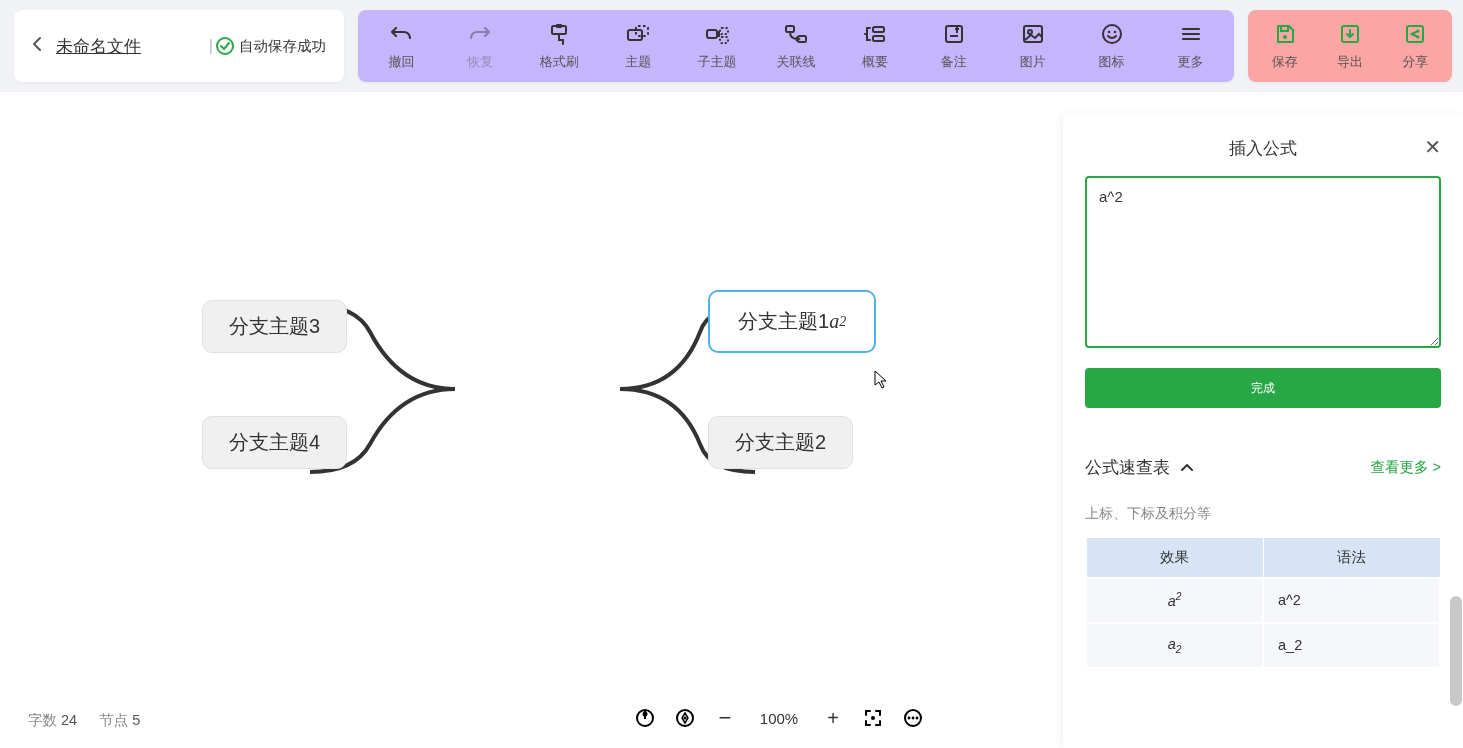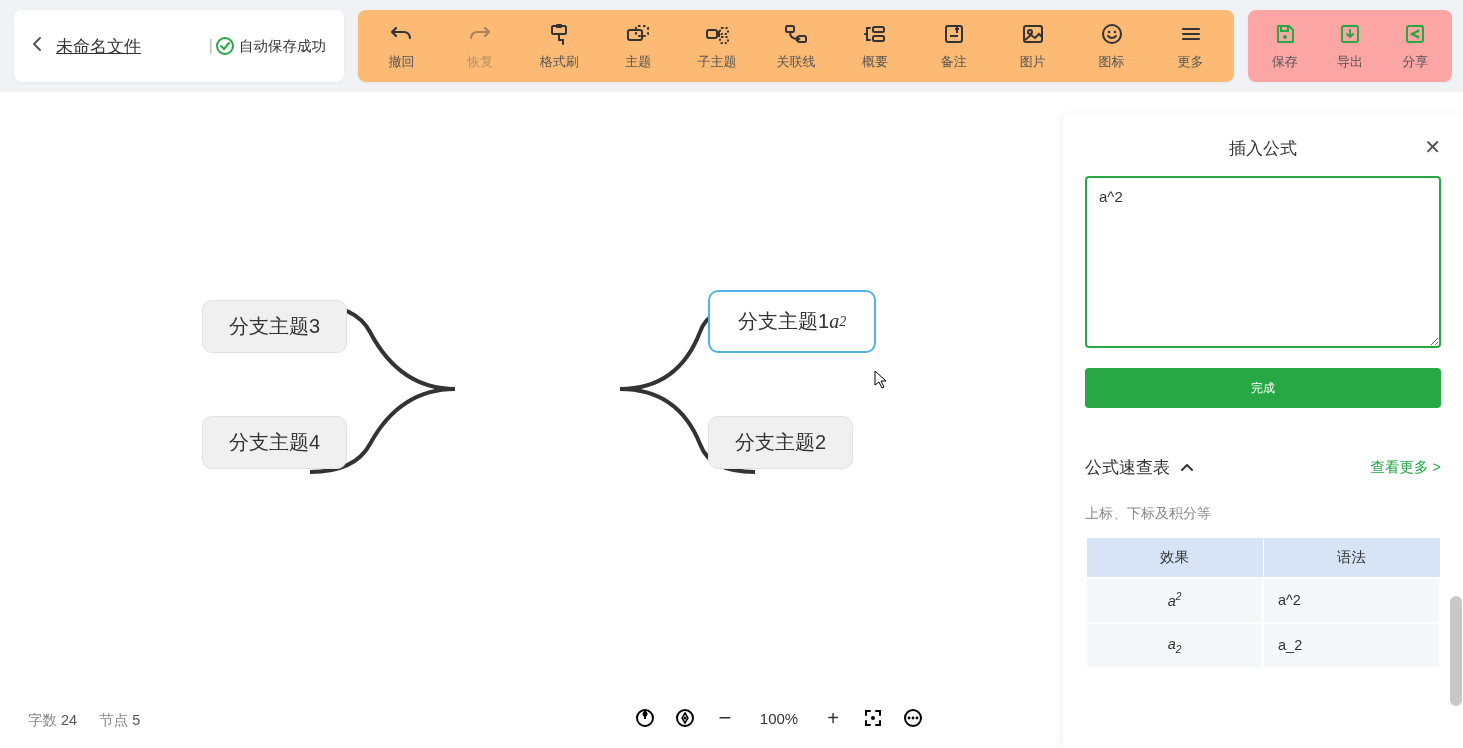--- a/index.html
+++ b/index.html
@@ -1,20 +1,20 @@
 <!DOCTYPE html>
 <html><head>
 <meta charset="utf-8">
 <style>
   * { margin:0; padding:0; box-sizing:border-box; font-family: -apple-system, "PingFang SC", "Microsoft YaHei", sans-serif; }
   body { width:1463px; height:748px; background:#f0f2f5; overflow:hidden; position:relative; }
 
   
   .top-left  { position:absolute; left:14px;  top:10px; width:330px; height:72px; background:#fff; border-radius:8px; display:flex; align-items:center; padding:0 18px; box-shadow:0 1px 3px rgba(0,0,0,0.05);}
-  .top-mid   { position:absolute; left:358px; top:10px; width:876px; height:72px; background:#fdba74; border-radius:8px; display:flex; align-items:center; justify-content:space-around; padding:0 4px; box-shadow:0 1px 3px rgba(0,0,0,0.05);}
+  .top-mid   { position:absolute; left:358px; top:10px; width:876px; height:72px; background:#c4b5fd; border-radius:8px; display:flex; align-items:center; justify-content:space-around; padding:0 4px; box-shadow:0 1px 3px rgba(0,0,0,0.05);}
   .top-right { position:absolute; left:1248px; top:10px; width:204px; height:72px; background:#fca5a5; border-radius:8px; display:flex; align-items:center; justify-content:space-around; padding:0 4px; box-shadow:0 1px 3px rgba(0,0,0,0.05);}
 
   .back-chevron { font-size:18px; color:#555; margin-right:14px; cursor:pointer;}
   .filename { font-size:17px; color:#333; text-decoration:underline; font-weight:500;}
   .save-indicator { display:flex; align-items:center; margin-left:auto; font-size:14.5px; color:#333;}
   .save-indicator svg { margin-right:4px; }
 
   .tb-btn { display:flex; flex-direction:column; align-items:center; justify-content:center; width:68px; height:60px; cursor:pointer; color:#555; }
   .tb-btn .ic { width:26px; height:26px; display:flex; align-items:center; justify-content:center; margin-bottom:6px; }
   .tb-btn .lbl { font-size:13px; color:#555; }

